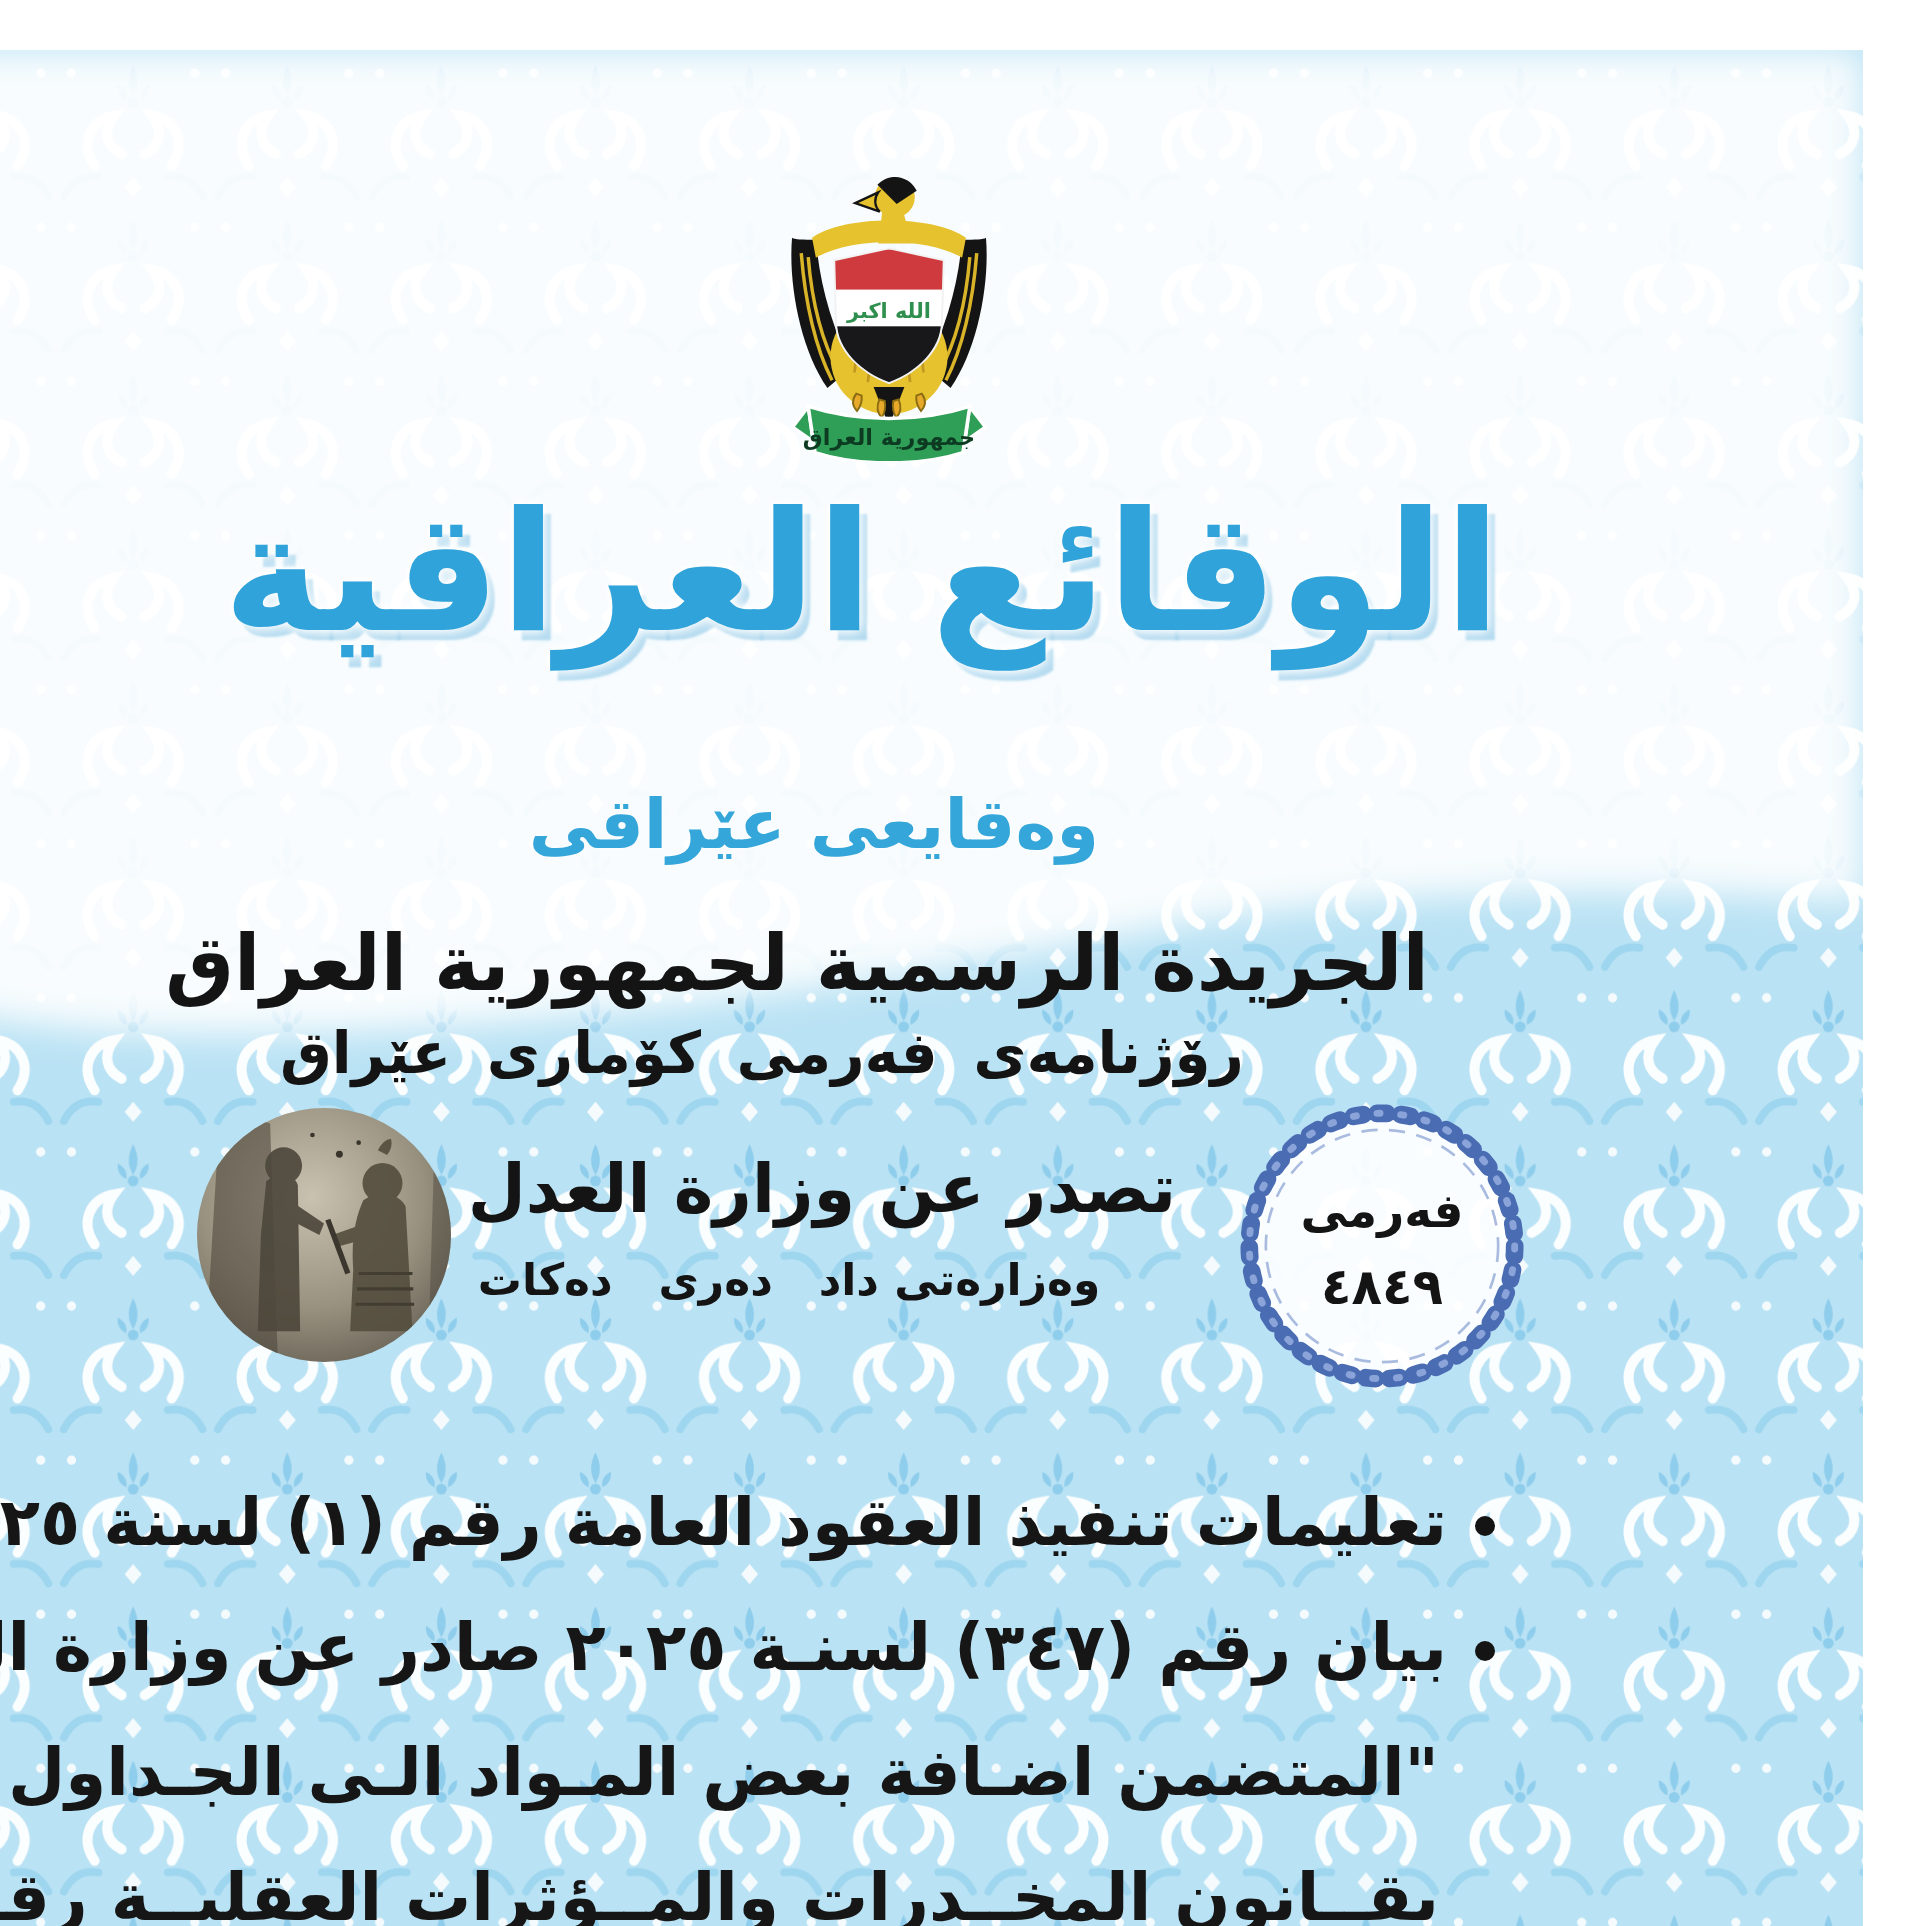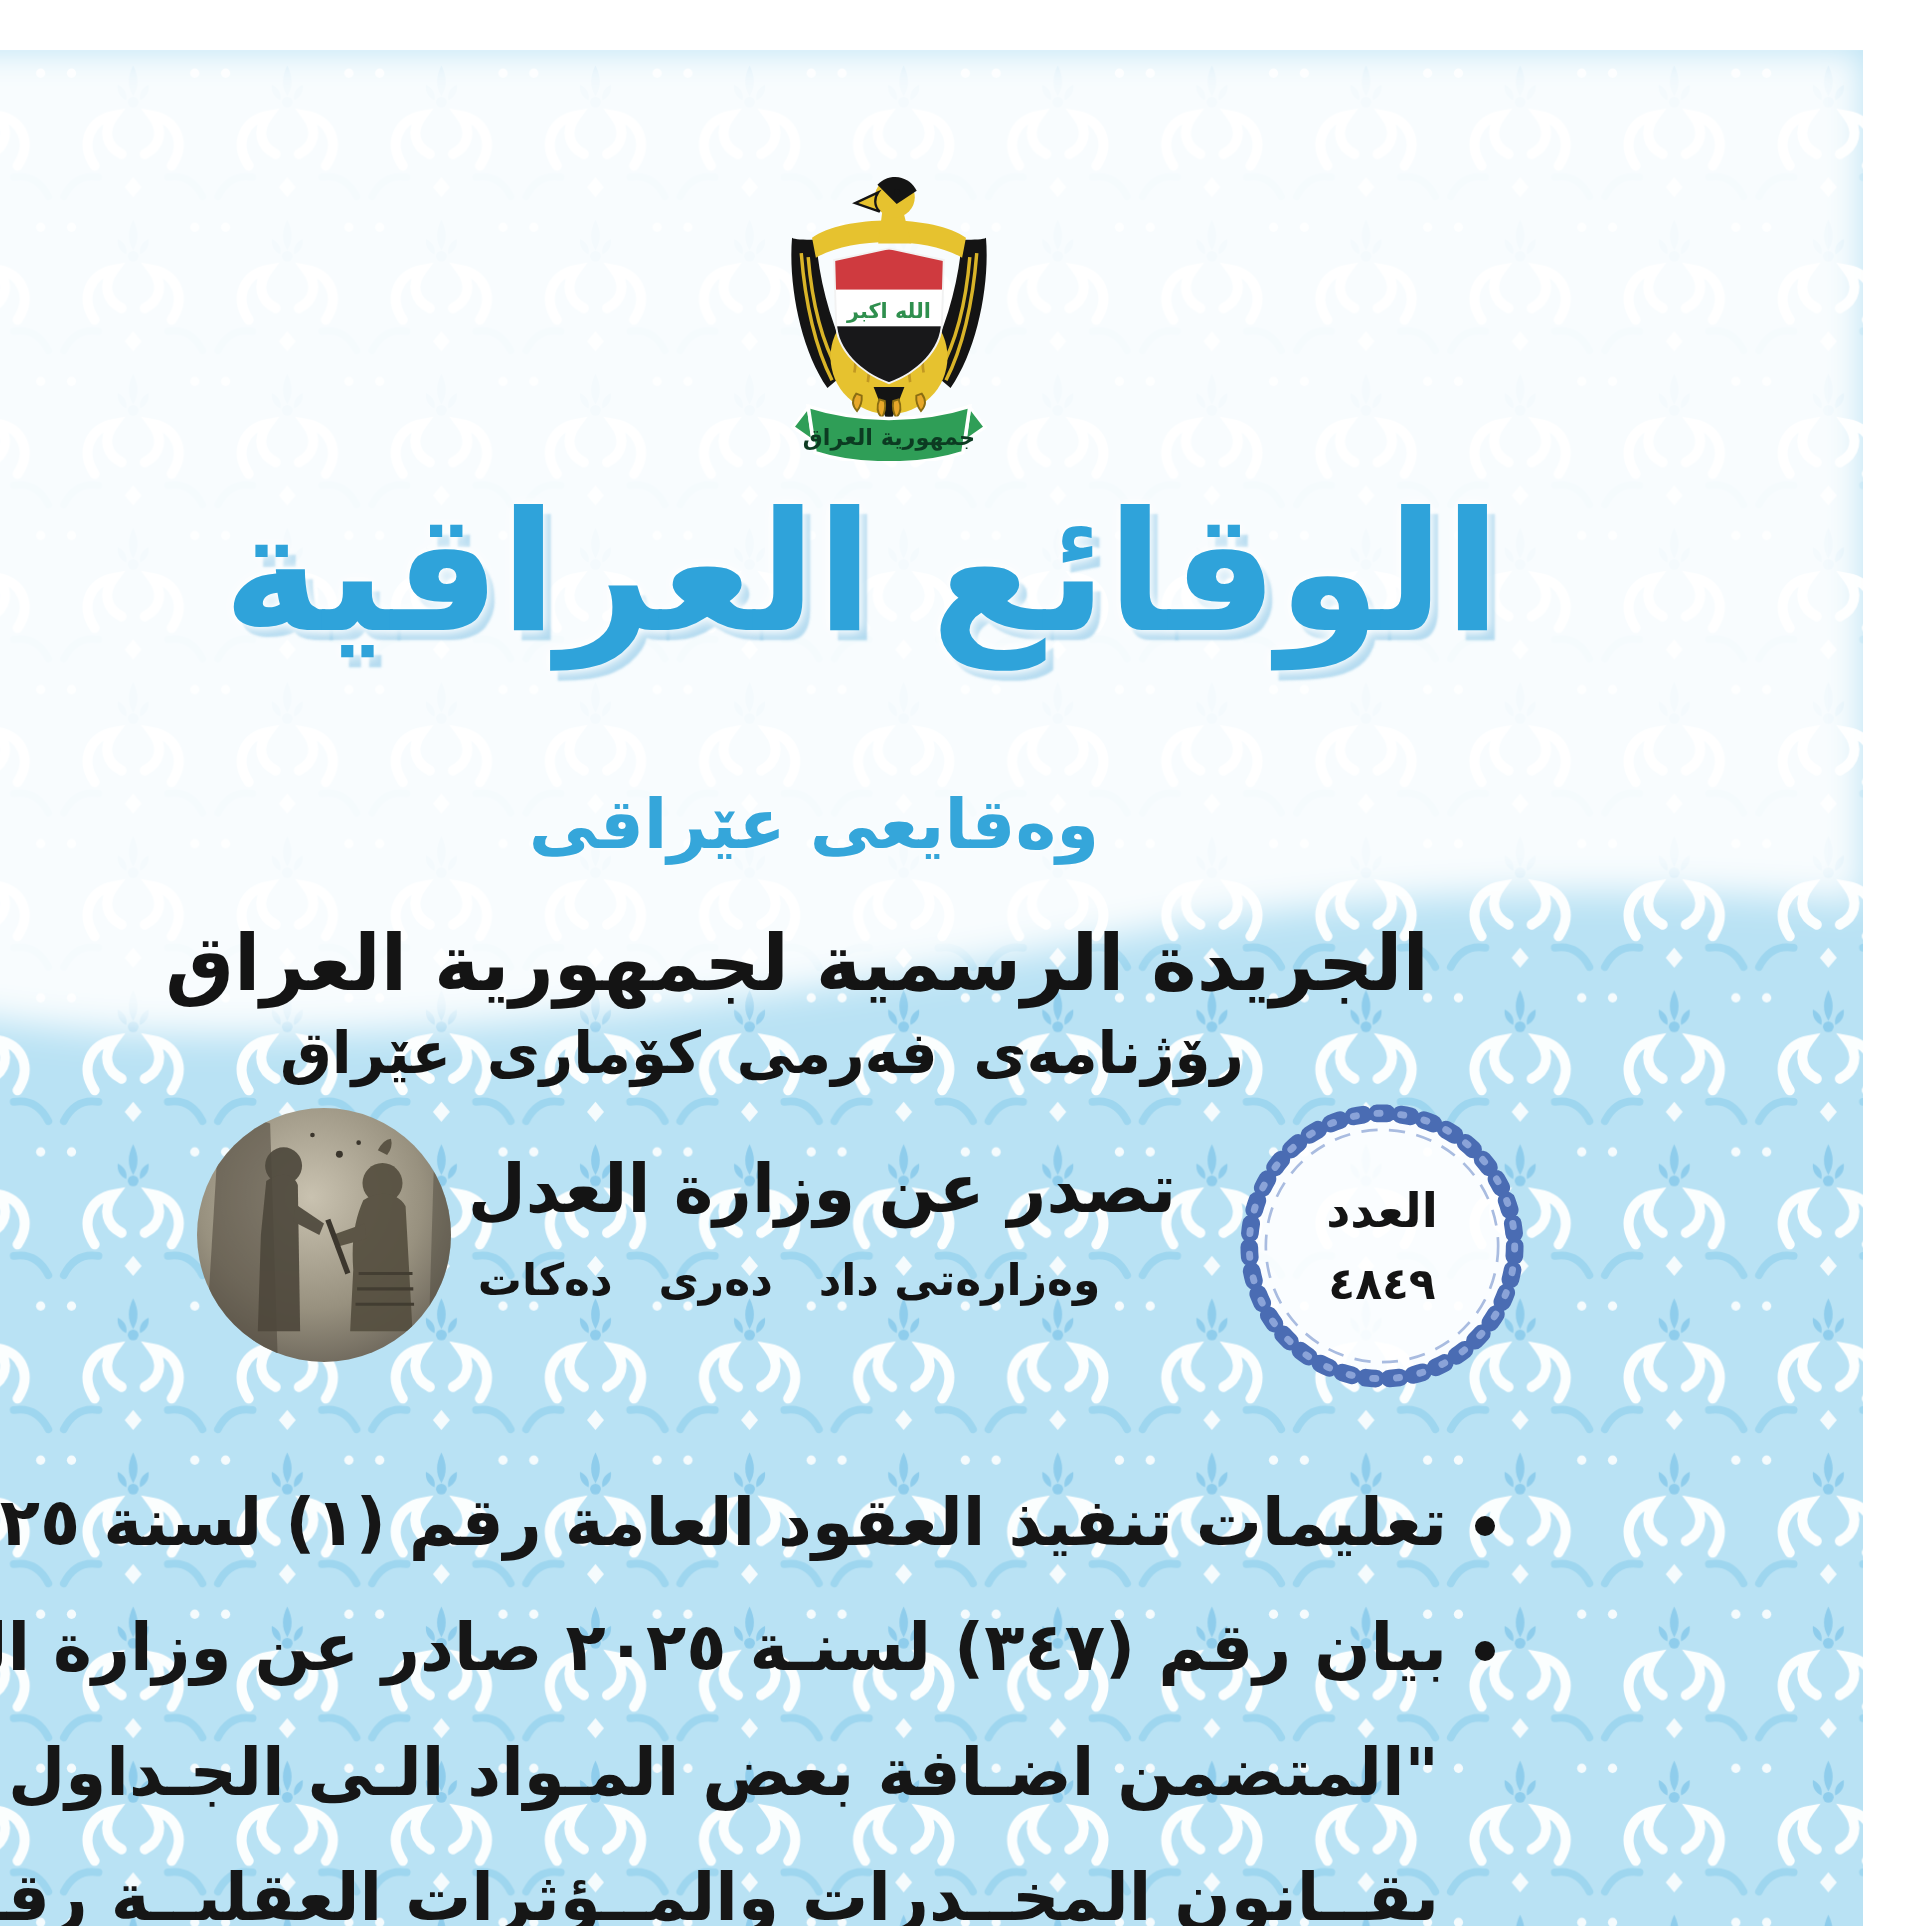--- a/index.html
+++ b/index.html
@@ -16,21 +16,21 @@
   .subtitle{left:0;right:135px;top:784px;font-size:69px;font-weight:bold;color:#35a6da;
             text-shadow:0 0 5.4px #ffffff;white-space:nowrap;}
   .gazette-ar{left:0;right:169px;top:919px;font-size:77px;}
   .gazette-ku{left:0;right:239px;top:1019px;font-size:58px;word-spacing:15.4px;}
   .issuer-ar{left:0;right:119px;top:1150px;font-size:67px;}
   .issuer-ku{left:0;right:185px;top:1254px;font-size:44px;}
 
   .photo{left:360px;top:1108px;width:254px;height:254px;}
   .badge{left:1395px;top:1096px;width:300px;height:300px;}
   .badge-label{left:0;right:0;top:87px;font-size:47px;}
-  .badge-number{left:0;right:0;top:162px;font-size:44px;letter-spacing:10px;}
+  .badge-number{left:0;right:0;top:162px;font-size:50px;letter-spacing:10px;}
 
   .toc{left:250px;right:431px;top:1460px;direction:rtl;}
   .toc-line{line-height:125px;font-size:66px;font-weight:bold;color:#161616;
             text-align:right;white-space:nowrap;}
   .toc-line.cont{padding-right:56px;}
   .dot{display:inline-block;width:20px;height:20px;border-radius:50%;background:#141414;
        margin-left:28px;vertical-align:9.2px;}
 
   svg text{font-family:"DejaVu Sans",sans-serif;}
 </style>
@@ -186,21 +186,21 @@
     </svg>
   </div>
 
   <div class="abs badge">
     <svg width="300" height="300" viewBox="0 0 780 780" class="abs" style="left:0;top:0;">
       <circle cx="390" cy="390" r="330" fill="#ffffff" fill-opacity=".92"></circle>
       <circle cx="390" cy="390" r="345" fill="none" stroke="#4a6cb3" stroke-width="46" stroke-dasharray="26 36" stroke-linecap="round"></circle>
       <circle cx="390" cy="390" r="345" fill="none" stroke="#8aa3d8" stroke-width="18" stroke-dasharray="8 54" stroke-linecap="round"></circle>
       <circle cx="390" cy="390" r="302" fill="none" stroke="#a9bce0" stroke-width="7" stroke-dasharray="42 30"></circle>
     </svg>
-    <div class="abs ctr blk badge-label">العدد</div>
+    <div class="abs ctr blk badge-label">فەرمى</div>
     <div class="abs ctr blk badge-number">٤٨٤٩</div>
   </div>
 
   <div class="abs toc">
     <div class="toc-line"><span class="dot"></span><span>تعليمات تنفيذ العقود العامة رقم (١) لسنة ٢٠٢٥ .</span></div>
     <div class="toc-line"><span class="dot"></span><span>بيان رقم (٣٤٧) لسنـة ٢٠٢٥ صادر عن وزارة الصحة</span></div>
     <div class="toc-line cont">"المتضمن اضـافة بعض المـواد الـى الجـداول الخاصة</div>
     <div class="toc-line cont">بقــانون المخــدرات والمــؤثرات العقليــة رقــم (٥٠)</div>
 
   </div>

